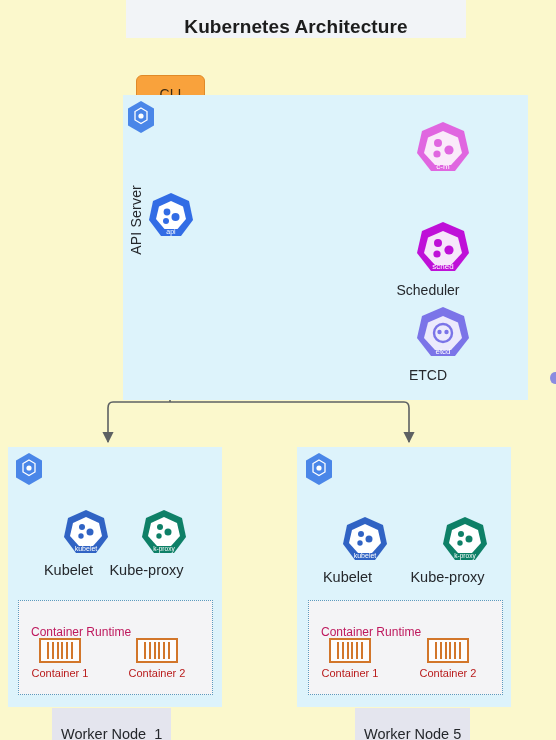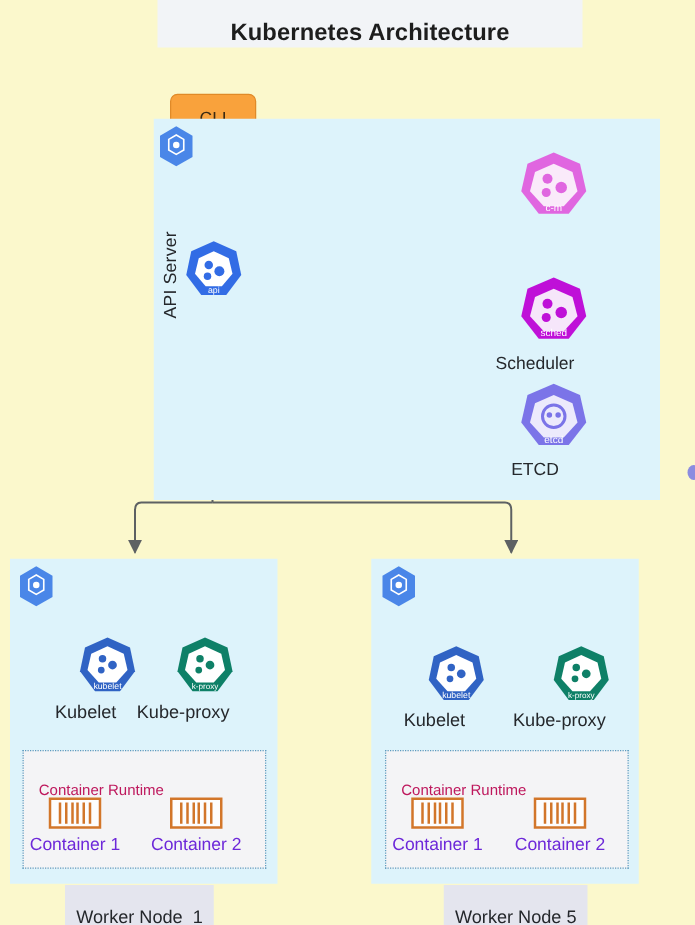--- a/index.html
+++ b/index.html
@@ -168,22 +168,22 @@
     justify-content: space-evenly;
     padding: 2px 3px;
   }
   .container-item .cbox i {
     display: block;
     width: 2px;
     height: 100%;
     background: #d2762a;
   }
   .container-item .clabel {
-    font-size: 14px;
-    color: #6d28d9;
+    font-size: 11px;
+    color: #b91c1c;
     margin-top: 4px;
     white-space: nowrap;
   }
   #container-1-1 { left: 20px; top: 638px; }
   #container-1-2 { left: 117px; top: 638px; }
   #container-2-1 { left: 310px; top: 638px; }
   #container-2-2 { left: 408px; top: 638px; }
 
   
   .node-caption {

